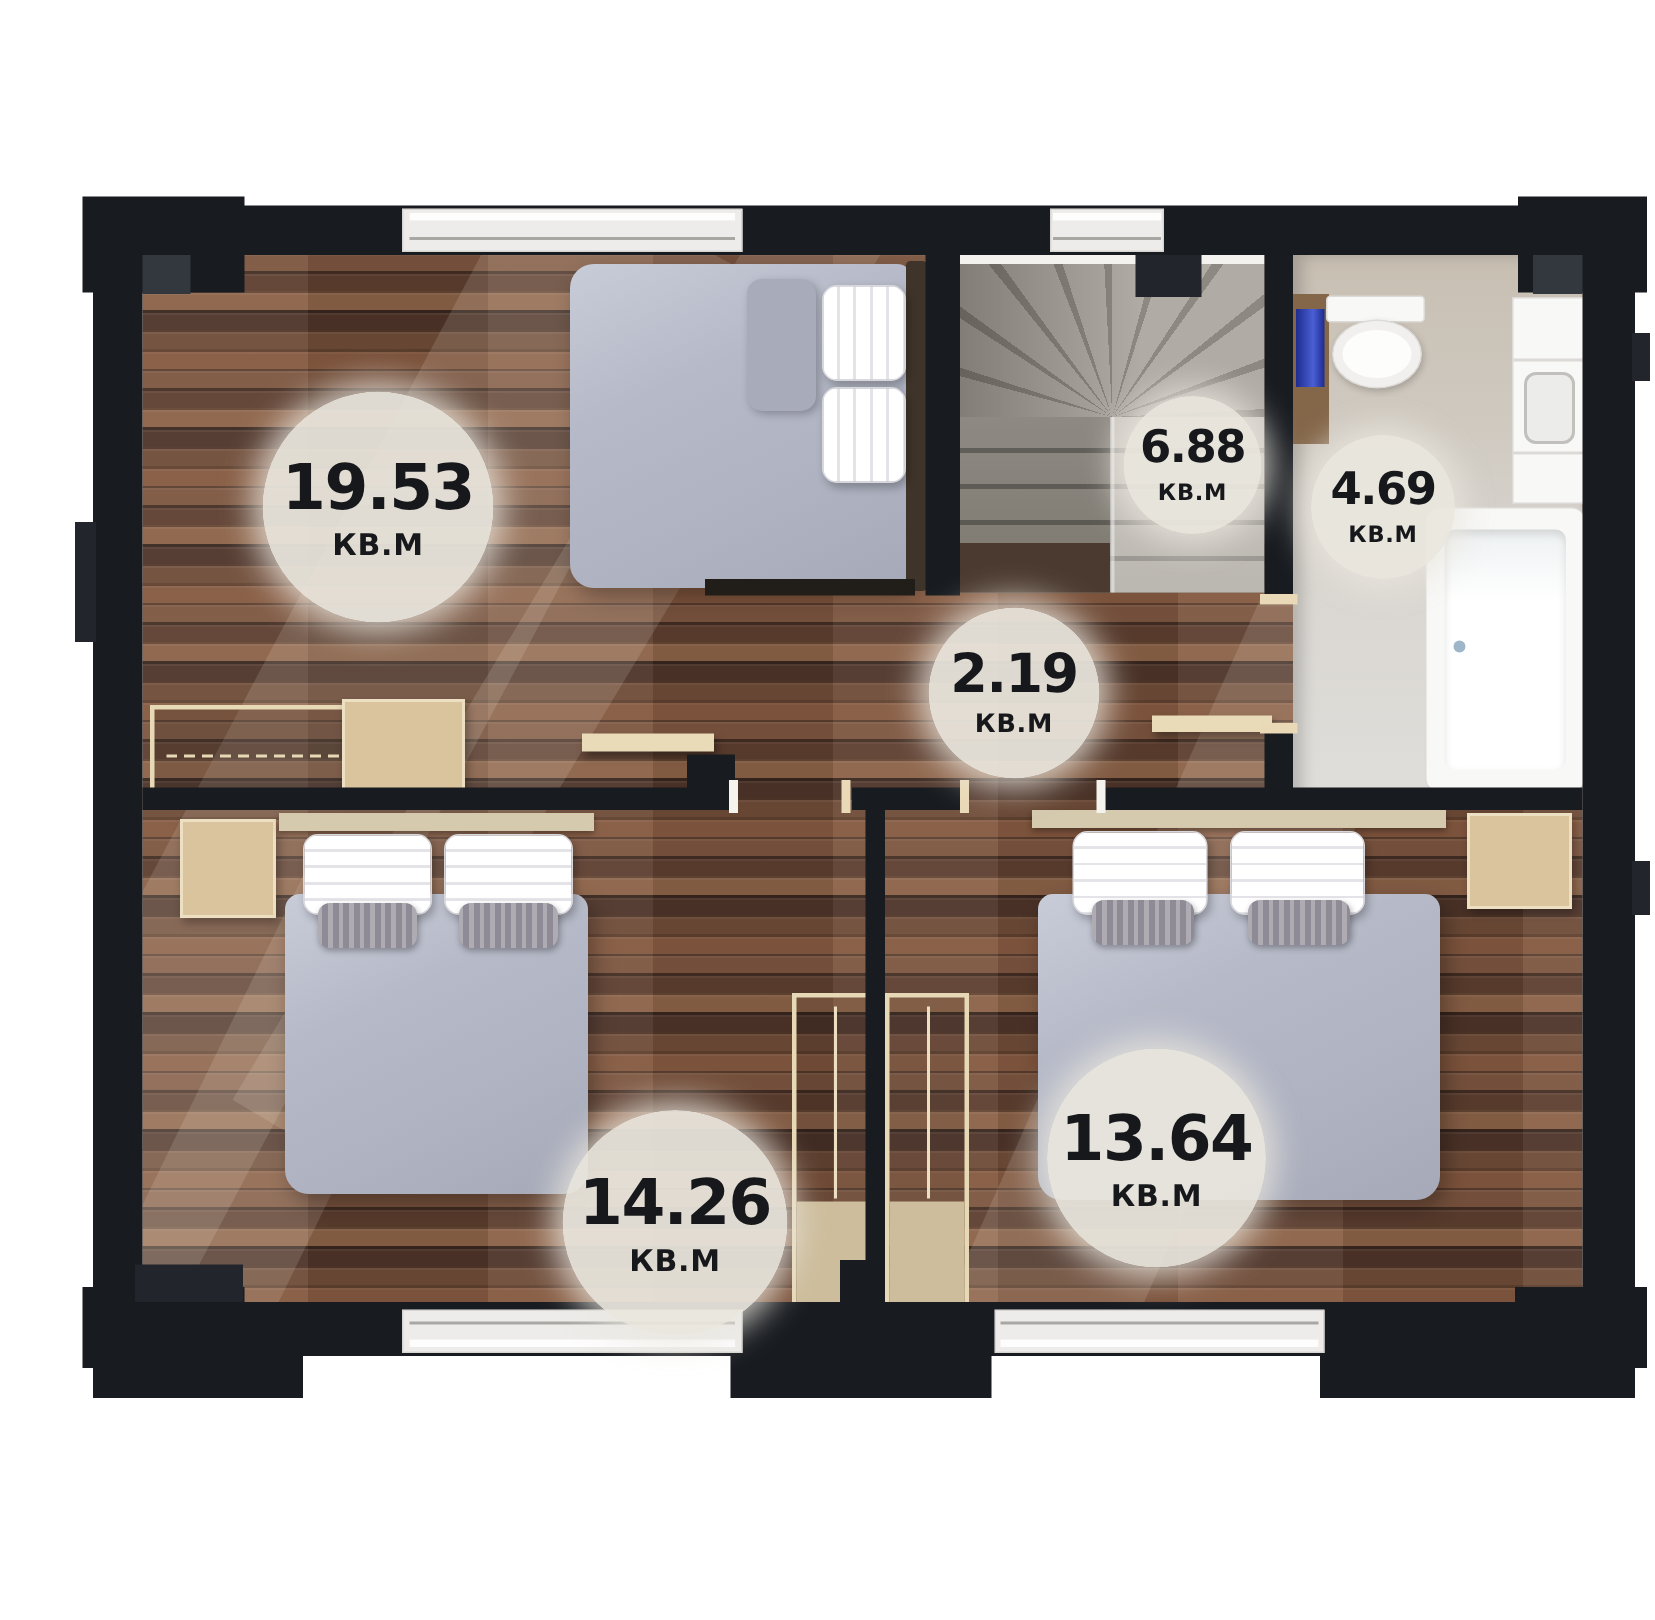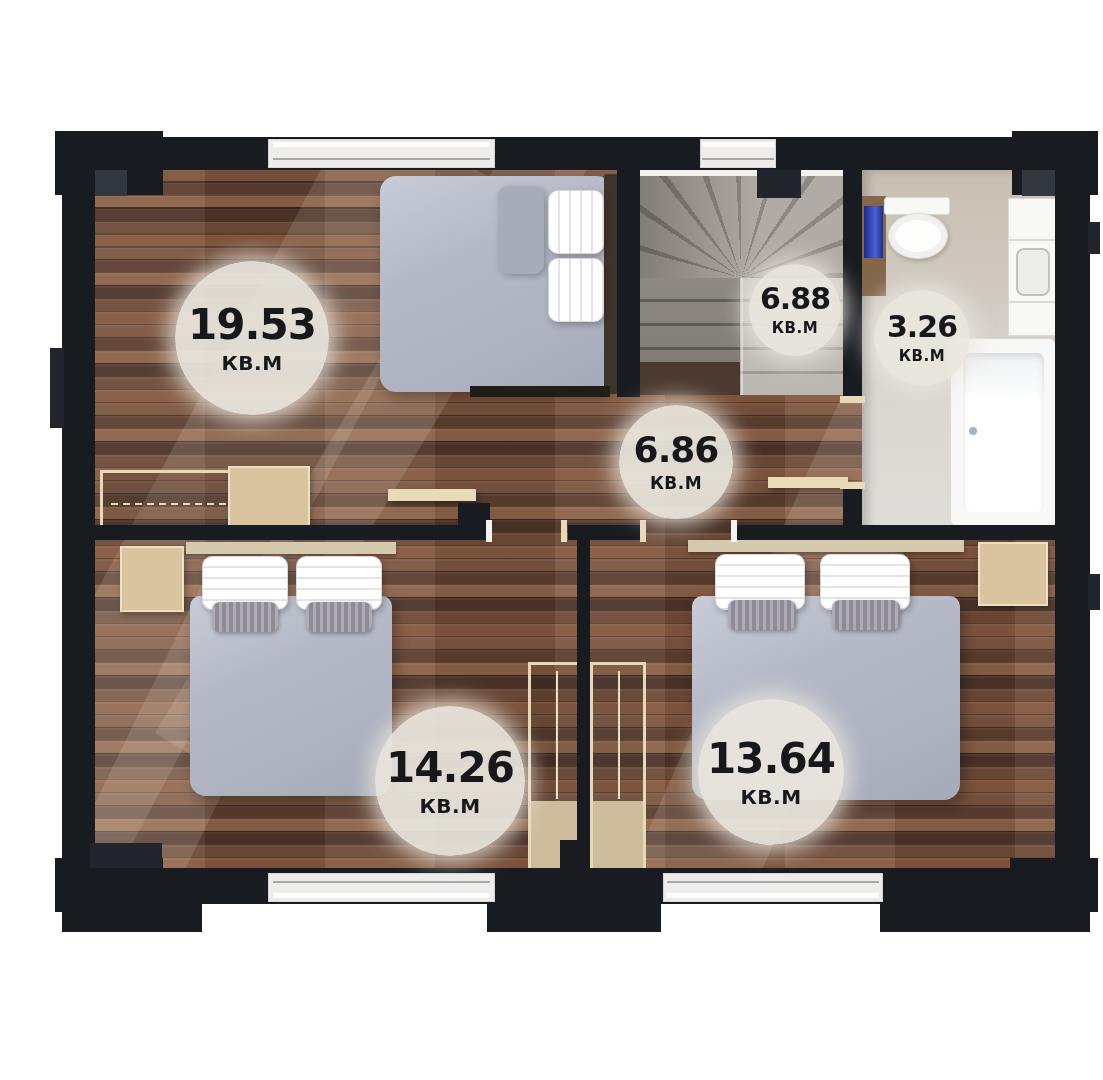--- a/index.html
+++ b/index.html
@@ -222,28 +222,28 @@
 
   <div class="abs badge badge-lg" style="left:175px;top:261px;width:154px;height:154px;">
     <div class="val">19.53</div>
     <div class="unit">КВ.М</div>
   </div>
   <div class="abs badge badge-sm" style="left:749px;top:264px;width:92px;height:92px;">
     <div class="val">6.88</div>
     <div class="unit">КВ.М</div>
   </div>
   <div class="abs badge badge-sm" style="left:874px;top:290px;width:96px;height:96px;">
-    <div class="val">3.26</div>
+    <div class="val">4.69</div>
     <div class="unit">КВ.М</div>
   </div>
   <div class="abs badge badge-sm" style="left:619px;top:405px;width:114px;height:114px;">
-    <div class="val" style="font-size:36px;">6.86</div>
+    <div class="val" style="font-size:36px;">2.19</div>
     <div class="unit" style="font-size:17px;">КВ.М</div>
   </div>
-  <div class="abs badge badge-lg" style="left:375px;top:706px;width:150px;height:150px;">
+  <div class="abs badge badge-lg" style="left:375px;top:740px;width:150px;height:150px;">
     <div class="val">14.26</div>
     <div class="unit">КВ.М</div>
   </div>
   <div class="abs badge badge-lg" style="left:698px;top:699px;width:146px;height:146px;">
     <div class="val">13.64</div>
     <div class="unit">КВ.М</div>
   </div>
 
 </div>
 

